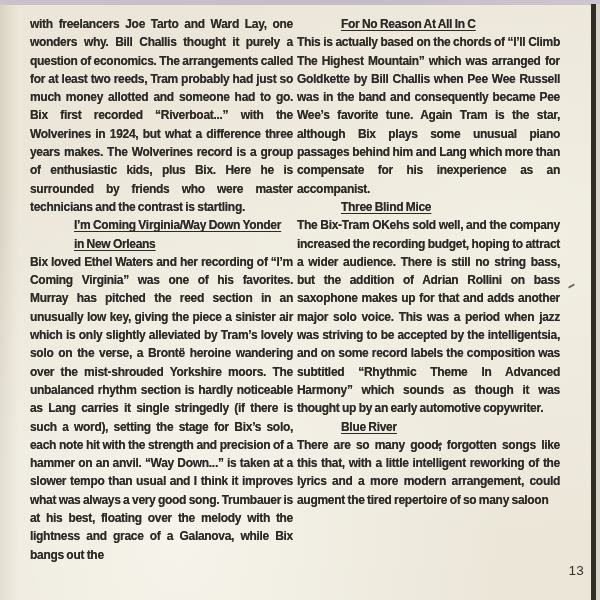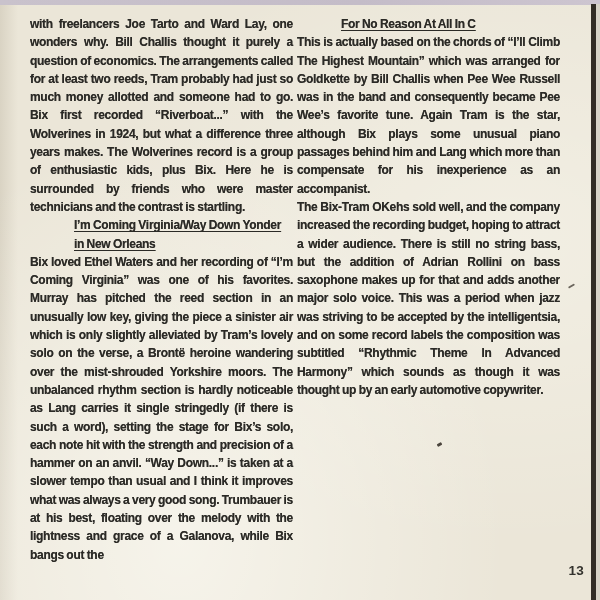--- a/index.html
+++ b/index.html
@@ -51,21 +51,21 @@
   .col p { text-align: justify; }
   .col h3 {
     text-align: left;
     text-decoration: underline;
     text-decoration-thickness: 1.3px;
     text-underline-offset: 2px;
     padding-left: 44px;
   }
   .page-number {
     position: absolute; right: 16px; bottom: 22px;
-    font-size: 13.5px; font-weight: 700;
+    font-size: 13.5px; font-weight: 400;
     letter-spacing: 0.2px;
     color: #33322d;
   }
 </style>
 </head>
 <body>
 
 <div class="scan-page">
 
   <div class="top-strip"></div>
@@ -76,19 +76,22 @@
 
   <div class="columns">
     <div class="col">
       <p>with freelancers Joe Tarto and Ward Lay, one wonders why. Bill Challis thought it purely a question of economics. The arrangements called for at least two reeds, Tram probably had just so much money allotted and someone had to go. Bix first recorded “Riverboat...” with the Wolverines in 1924, but what a difference three years makes. The Wolverines record is a group of enthusiastic kids, plus Bix. Here he is surrounded by friends who were master technicians and the contrast is startling.</p>
       <h3>I’m Coming Virginia/Way Down Yonder in New Orleans</h3>
       <p>Bix loved Ethel Waters and her recording of “I’m Coming Virginia” was one of his favorites. Murray has pitched the reed section in an unusually low key, giving the piece a sinister air which is only slightly alleviated by Tram’s lovely solo on the verse, a Brontë heroine wandering over the mist-shrouded Yorkshire moors. The unbalanced rhythm section is hardly noticeable as Lang carries it single stringedly (if there is such a word), setting the stage for Bix’s solo, each note hit with the strength and precision of a hammer on an anvil. “Way Down...” is taken at a slower tempo than usual and I think it improves what was always a very good song. Trumbauer is at his best, floating over the melody with the lightness and grace of a Galanova, while Bix bangs out the</p>
     </div>
     <div class="col">
       <h3>For No Reason At All In C</h3>
       <p>This is actually based on the chords of “I’ll Climb The Highest Mountain” which was arranged for Goldkette by Bill Challis when Pee Wee Russell was in the band and consequently became Pee Wee’s favorite tune. Again Tram is the star, although Bix plays some unusual piano passages behind him and Lang which more than compensate for his inexperience as an accompanist.</p>
+      <h3>Three Blind Mice</h3>
       <p>The Bix-Tram OKehs sold well, and the company increased the recording budget, hoping to attract a wider audience. There is still no string bass, but the addition of Adrian Rollini on bass saxophone makes up for that and adds another major solo voice. This was a period when jazz was striving to be accepted by the intelligentsia, and on some record labels the composition was subtitled “Rhythmic Theme In Advanced Harmony” which sounds as though it was thought up by an early automotive copywriter.</p>
+      <h3>Blue River</h3>
+      <p>There are so many good, forgotten songs like this that, with a little intelligent reworking of the lyrics and a more modern arrangement, could augment the tired repertoire of so many saloon</p>
     </div>
   </div>
 
   <div class="page-number">13</div>
 
 </div>
 
 </body></html>

